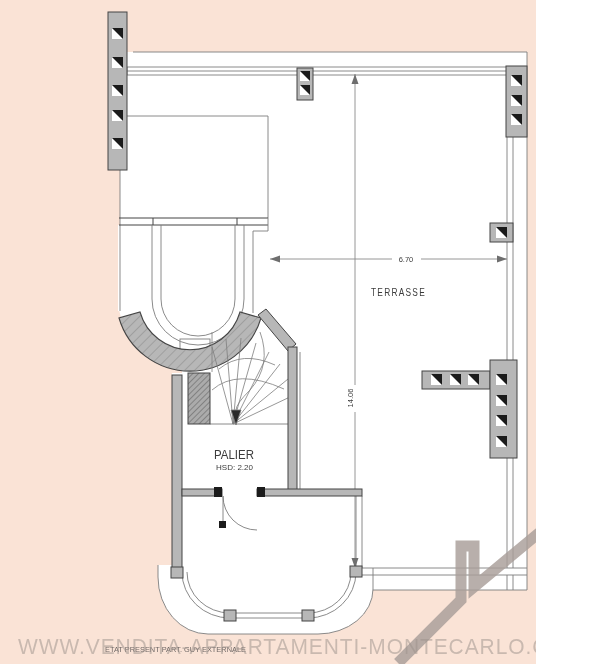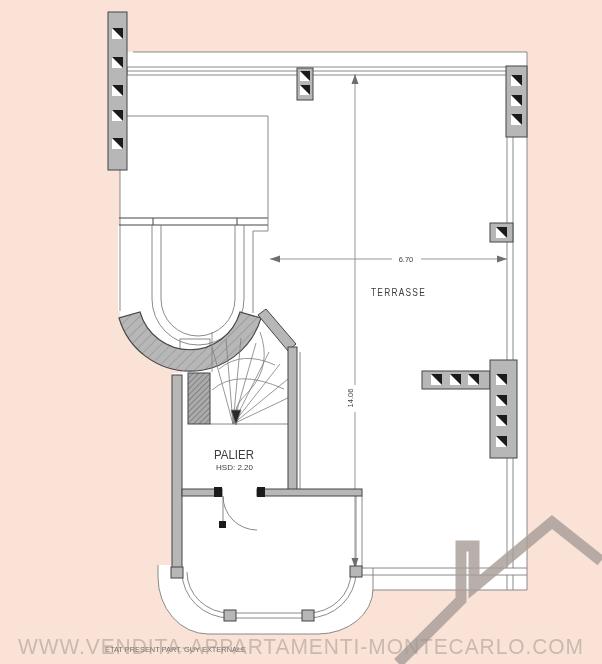--- a/index.html
+++ b/index.html
@@ -1,17 +1,17 @@
 <!DOCTYPE html>
 <html style="--c-bg: #fae3d6; --c-white: #ffffff; --c-wall: #b7b7b7; --c-line: #454545; --c-thin: #7d7d7d; --c-dark: #1b1b1b; --c-text: #3c3c3c; --c-watermark: #9e938d; --c-logo: #a89e99;"><head>
 <meta charset="utf-8">
 <style>
   html,body{margin:0;padding:0}
   body{font-family:"Liberation Sans",sans-serif}
-  .stage{position:relative;width:602px;height:664px;overflow:hidden;background:var(--c-bg,#fae3d6)}
+  .stage{position:relative;width:536px;height:664px;overflow:hidden;background:var(--c-bg,#fae3d6)}
   svg{position:absolute;left:0;top:0;display:block}
   .bg{fill:var(--c-bg,#fae3d6)}
   .white{fill:var(--c-white,#ffffff)}
   .wall{fill:var(--c-wall,#b5b5b5);stroke:var(--c-line,#4a4a4a);stroke-width:1}
   .walln{fill:var(--c-wall,#b5b5b5);stroke:none}
   .sq{fill:var(--c-dark,#1b1b1b)}
   .tri{fill:var(--c-white,#ffffff)}
   .ln{stroke:var(--c-line,#4a4a4a);stroke-width:1;fill:none}
   .tn{stroke:var(--c-thin,#7d7d7d);stroke-width:0.9;fill:none}
   .stair{stroke:var(--c-thin,#7d7d7d);stroke-width:0.8;fill:none}

